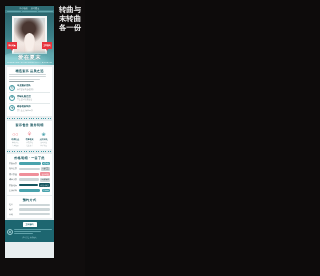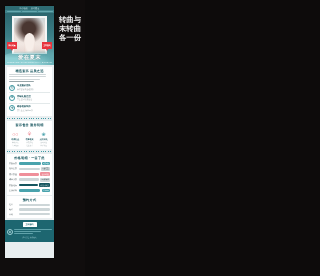--- a/index.html
+++ b/index.html
@@ -10,21 +10,21 @@
     overflow:hidden;
   }
   #canvas{
     position:relative;
     width:85px; height:276px;
     background:#100d0d;
   }
 
   
   #side-caption{
-    position:absolute; left:58px; top:15px;
+    position:absolute; left:58px; top:5px;
     width:24px;
     color:#f2f2f2;
     font-size:7.4px;
     line-height:9.1px;
     letter-spacing:0px;
     font-weight:bold;
     text-align:center;
     white-space:pre-line;
   }
 

